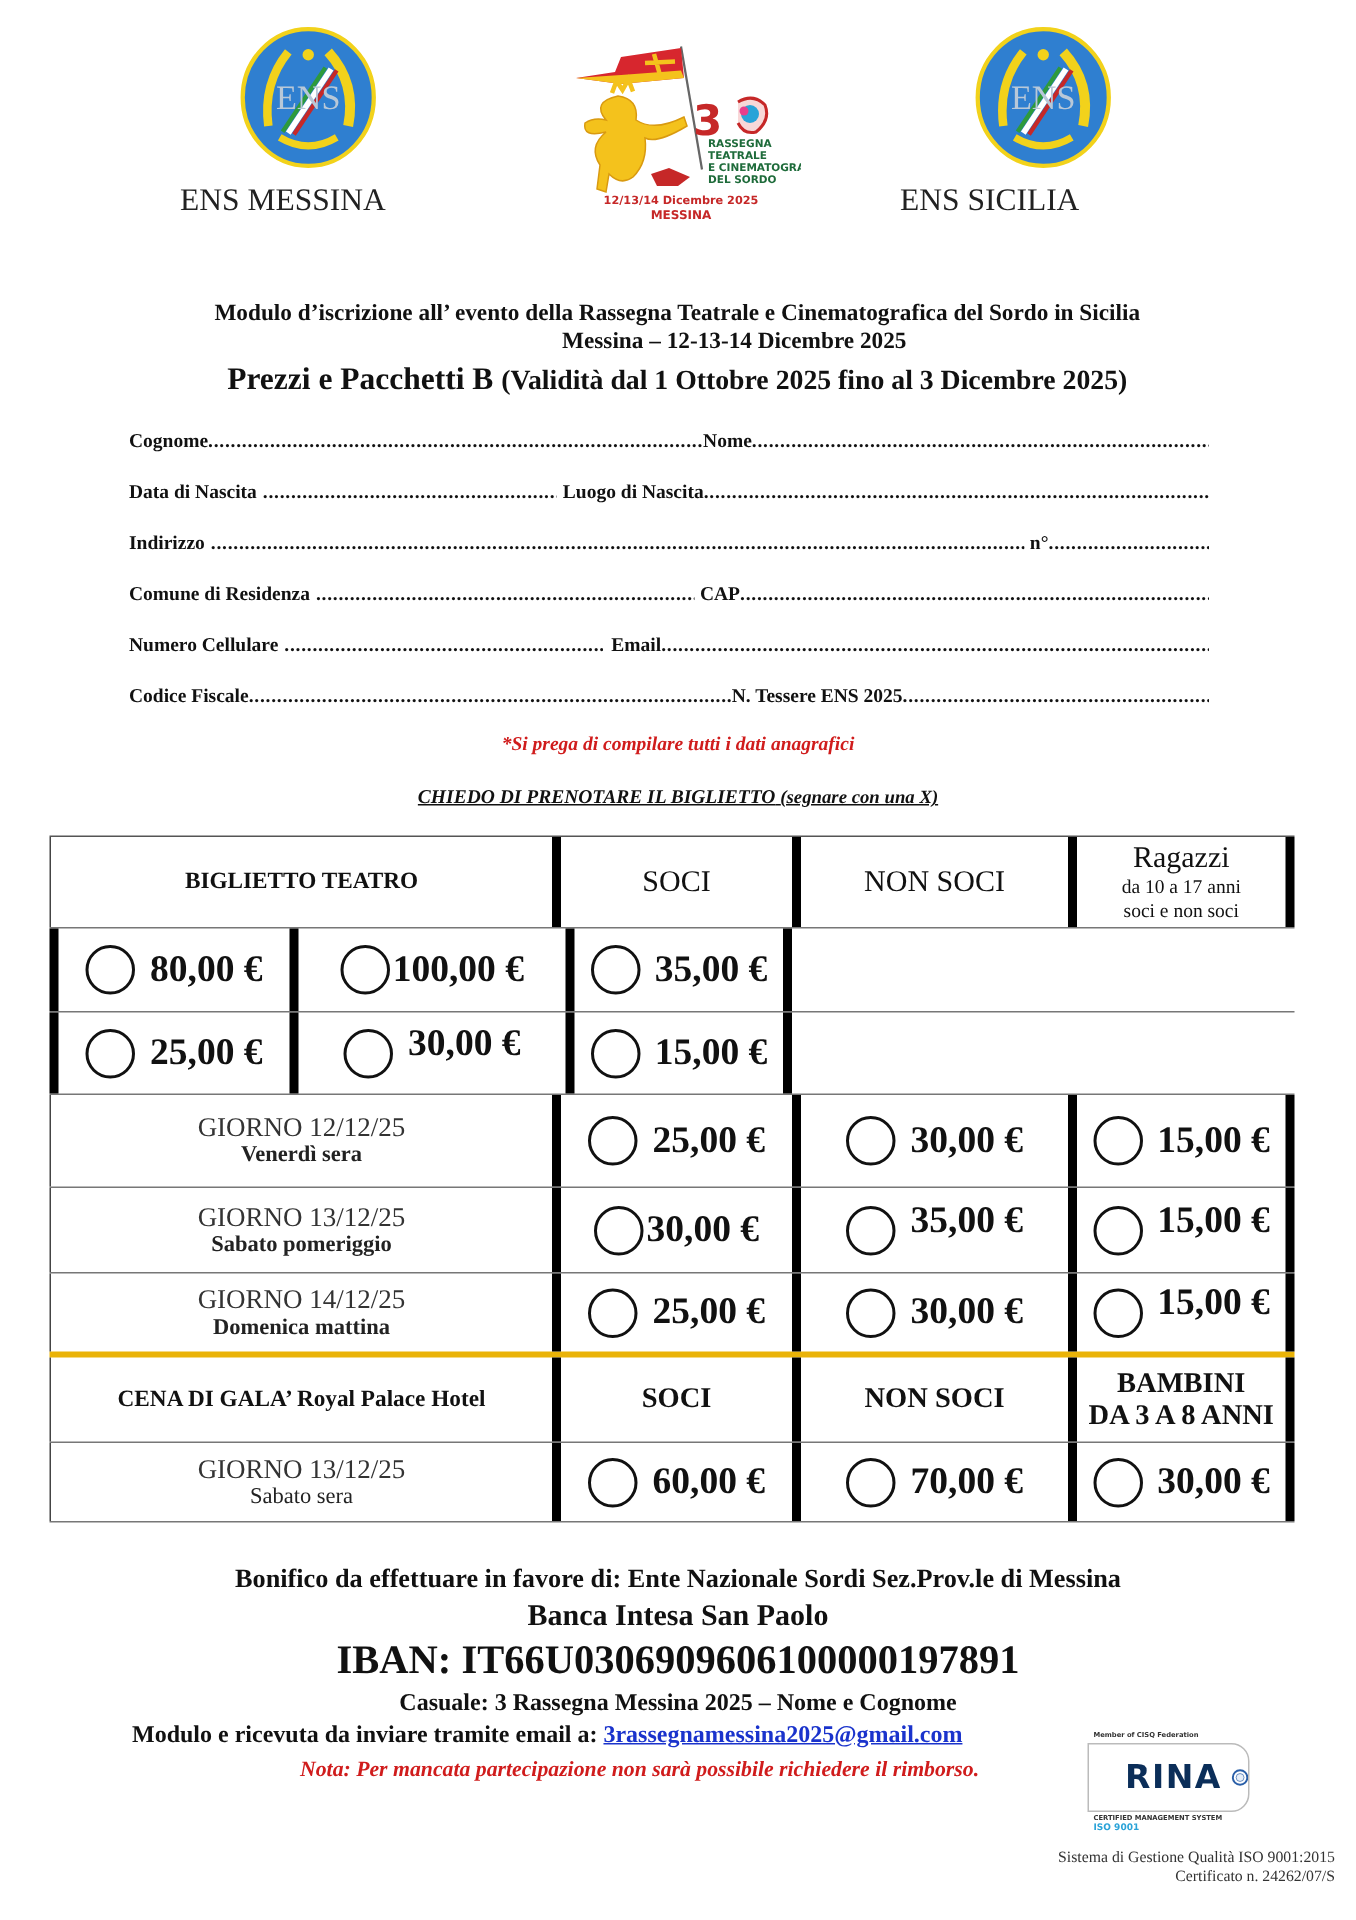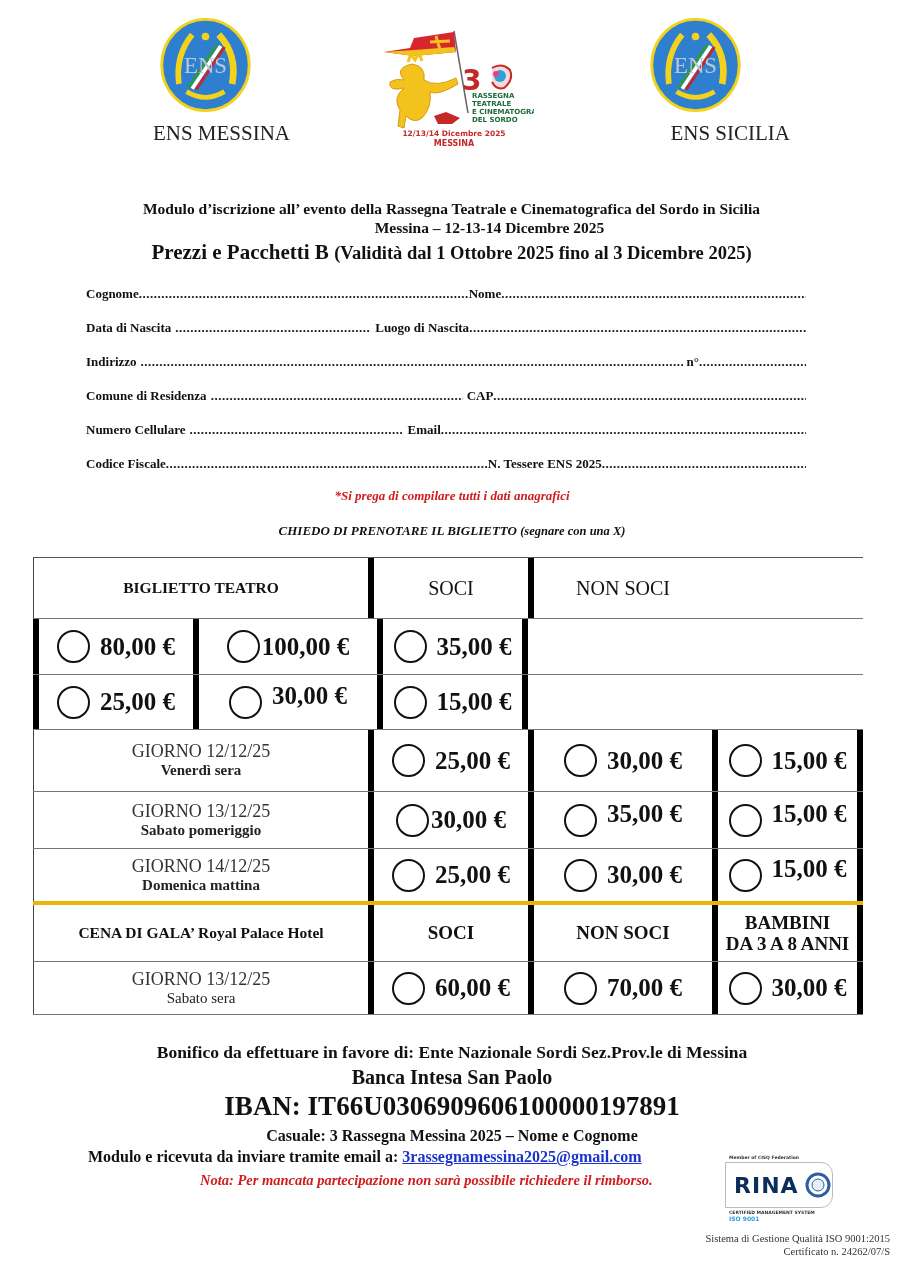--- a/index.html
+++ b/index.html
@@ -1,40 +1,40 @@
 <!DOCTYPE html>
 <html><head>
 <meta charset="utf-8">
 <style>
   * { box-sizing: border-box; margin: 0; padding: 0; }
   html, body { width: 904px; height: 1280px; background: #ffffff; overflow: hidden; }
   body { position: relative; font-family: "Liberation Serif", "DejaVu Serif", serif; color: #111; }
 
-  .logo-block { position: absolute; text-align: right; }
+  .logo-block { position: absolute; text-align: left; }
   .logo-caption { font-size: 21px; color: #222; letter-spacing: 0px; white-space: nowrap; }
   #logo-left { left: 120px; top: 15px; width: 170px; }
   #logo-right { left: 600px; top: 15px; width: 190px; }
   #logo-center { left: 374px; top: 28px; width: 160px; height: 125px; }
 
   .ens-seal { width: 95px; height: 100px; margin: 0 auto 6px auto; display: block; }
 
   .intro { position: absolute; left: 0; width: 903px; text-align: center; font-weight: bold; }
   #intro-1 { top: 200px; font-size: 15.5px; }
   #intro-2 { top: 219px; font-size: 15.5px; margin-left: 38px; }
   #intro-3 { top: 240px; font-size: 21px; }
   #intro-3 .sub { font-size: 18.5px; }
 
   .form-line { position: absolute; left: 86px; width: 720px; font-size: 13px; font-weight: bold; white-space: nowrap; overflow: hidden; }
   .form-line span { display: inline-block; }
   .dots { flex: 1; overflow: hidden; white-space: nowrap; letter-spacing: 0.5px; }
   .fl-row { display: flex; align-items: baseline; }
   .fl-label { white-space: nowrap; }
 
   #note-red { position: absolute; left: 0; width: 904px; top: 488px; text-align: center; color: #d01c1c; font-style: italic; font-weight: bold; font-size: 13px; }
-  #chiedo { position: absolute; left: 0; width: 904px; top: 523px; text-align: center; font-style: italic; font-weight: bold; font-size: 13px; }
+  #chiedo { position: absolute; left: 0; width: 904px; top: 523px; text-align: center; font-style: italic; font-weight: bold; font-size: 13px; text-decoration: underline; }
   #chiedo .sub { font-weight: bold; font-size: 12.5px; }
 
   
   #price-table { position: absolute; left: 33px; top: 557px; width: 830px; }
   .trow { display: flex; border-bottom: 1px solid #777; }
   .trow.first { border-top: 1px solid #555; }
   .trow.thick-bottom { border-bottom: 4px solid #eab308; }
   .cell { display: flex; flex-direction: column; align-items: center; justify-content: center; text-align: center; }
   .c0 { width: 335px; border-left: 1px solid #444; }
   .c1 { width: 160px; border-left: 6px solid #000; }
@@ -57,21 +57,21 @@
   #bonifico { top: 1042px; font-size: 17.5px; }
   #banca { top: 1066px; font-size: 20px; }
   #iban { top: 1091px; font-size: 27px; }
   #causale { top: 1127px; font-size: 16px; left: 0; }
   #modulo { top: 1148px; font-size: 16px; left: 88px; width: auto; text-align: left; }
   #modulo a { color: #1a33cc; text-decoration: underline; }
   #nota { top: 1172px; left: 200px; width: auto; text-align: left; font-size: 14.5px; font-style: italic; color: #d01c1c; }
 
   #cert { position: absolute; left: 725px; top: 1155px; width: 130px; }
   #cert-small { font-family: "DejaVu Sans", sans-serif; font-size: 4.5px; font-weight: bold; color: #333; margin-left: 4px; }
-  #cert-box { width: 108px; height: 46px; border: 1px solid #bbb; border-radius: 0 12px 12px 0; margin-top: 2px; display: flex; align-items: center; padding-left: 8px; gap: 6px; }
+  #cert-box { width: 108px; height: 46px; border: 1px solid #bbb; border-radius: 0 12px 12px 0; margin-top: 2px; display: flex; align-items: center; padding-left: 24px; gap: 6px; }
   #rina-text { font-family: "DejaVu Sans", sans-serif; font-weight: bold; font-size: 22px; color: #0b2e59; letter-spacing: 1px; }
   #cert-sub1 { font-family: "DejaVu Sans", sans-serif; font-size: 4.5px; font-weight: bold; color: #333; margin-left: 4px; margin-top: 2px; }
   #cert-sub2 { font-family: "DejaVu Sans", sans-serif; font-size: 6px; font-weight: bold; color: #2aa3d8; margin-left: 4px; }
   #iso-text { position: absolute; left: 640px; top: 1232px; width: 250px; text-align: right; font-size: 10.5px; color: #333; line-height: 13px; }
 </style>
 </head>
 <body>
 
 <div id="logo-left" class="logo-block">
   <svg class="ens-seal" viewBox="0 0 100 100">
@@ -179,20 +179,25 @@
   <div class="trow first" style="height:62px;">
     <div class="cell c0">
         <span class="hdr-main">BIGLIETTO TEATRO</span>
       </div>
     <div class="cell c1">
         <span class="hdr-col">SOCI</span>
       </div>
     <div class="cell c2">
         <span class="hdr-col">NON SOCI</span>
       </div>
+    <div class="cell c3">
+      <span class="hdr-ragazzi">Ragazzi</span>
+      <span class="hdr-ragazzi-sub">da 10 a 17 anni</span>
+      <span class="hdr-ragazzi-sub">soci e non soci</span>
+    </div>
   </div>
 
   <div id="theatre-rows">
       <div class="trow" style="height: 56px;">
         <div class="cell c1">
           <div class="price">
             <span class="radio"></span>
             <span class="price-val">80,00 €</span>
           </div>
         </div>

